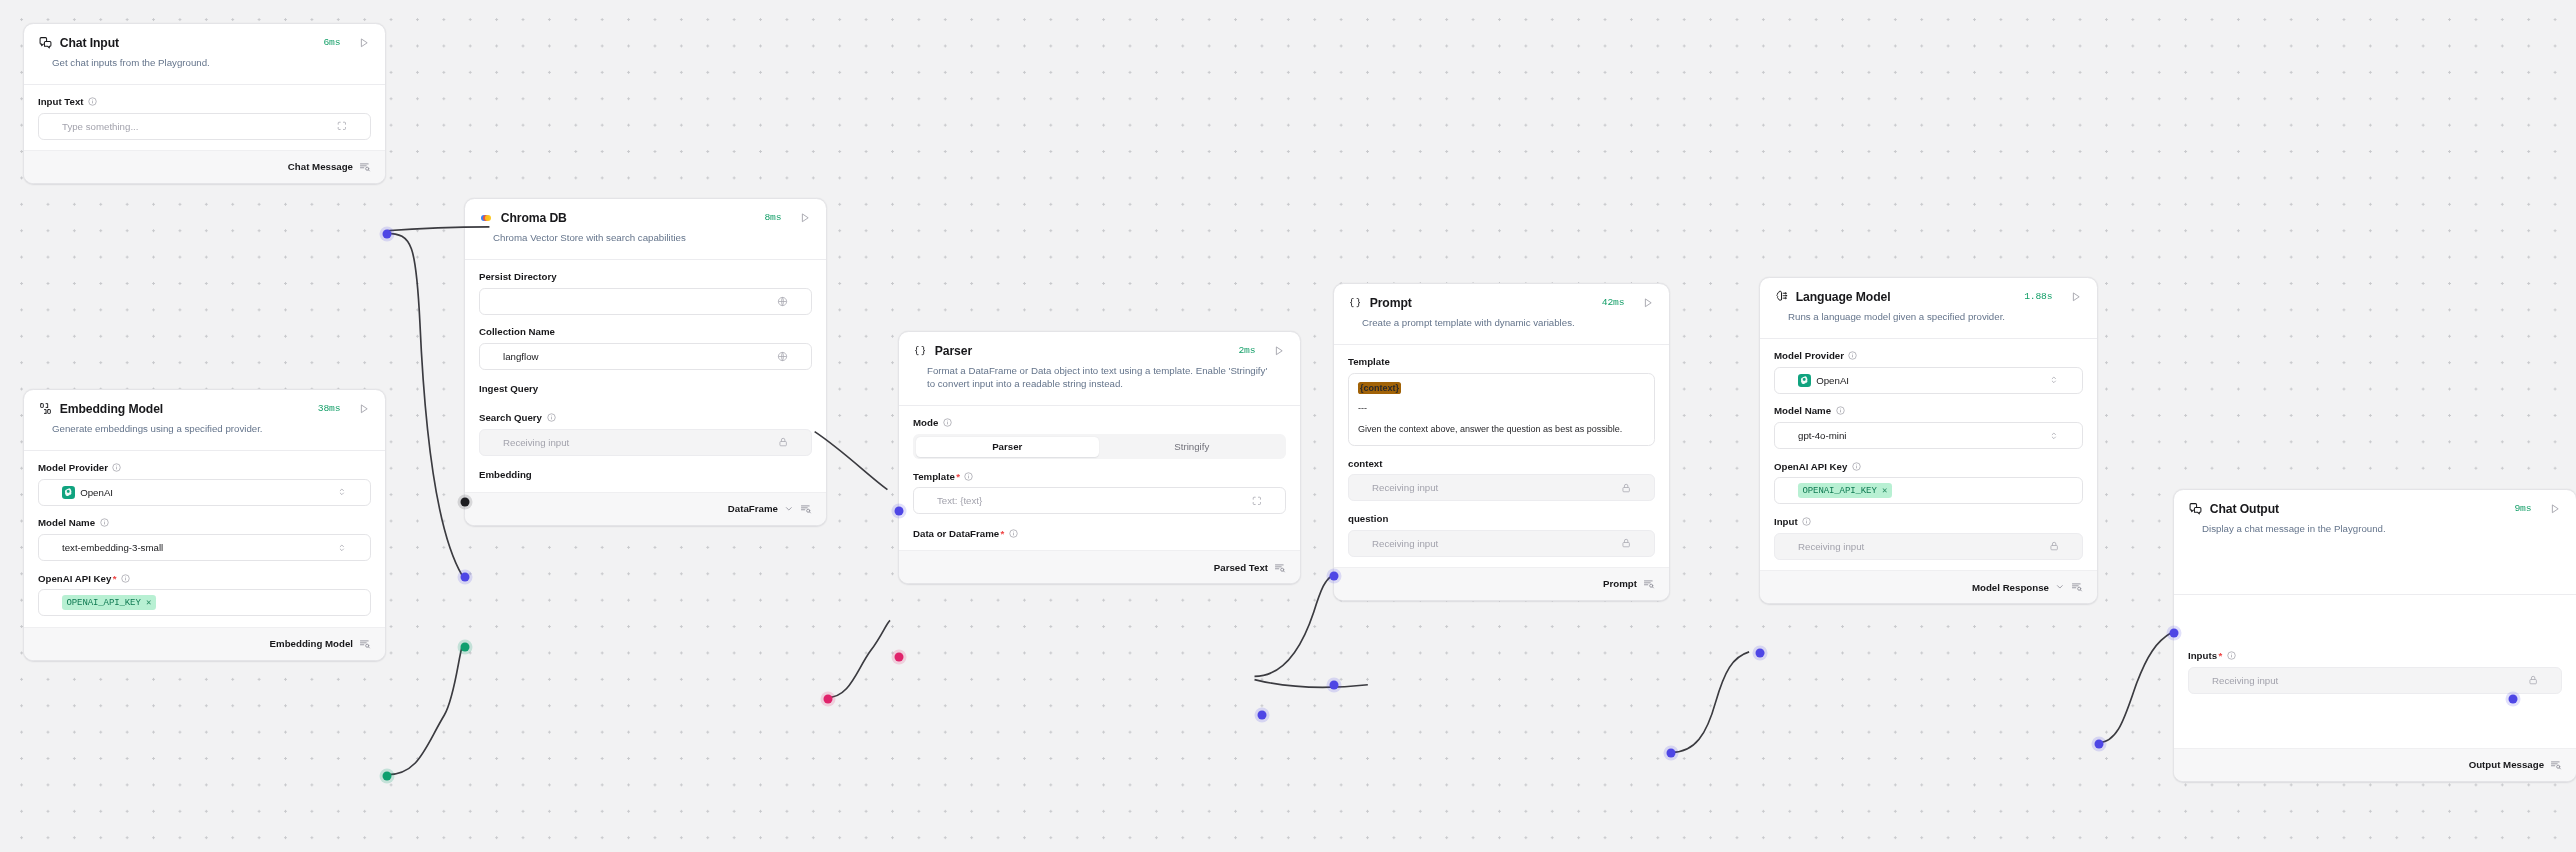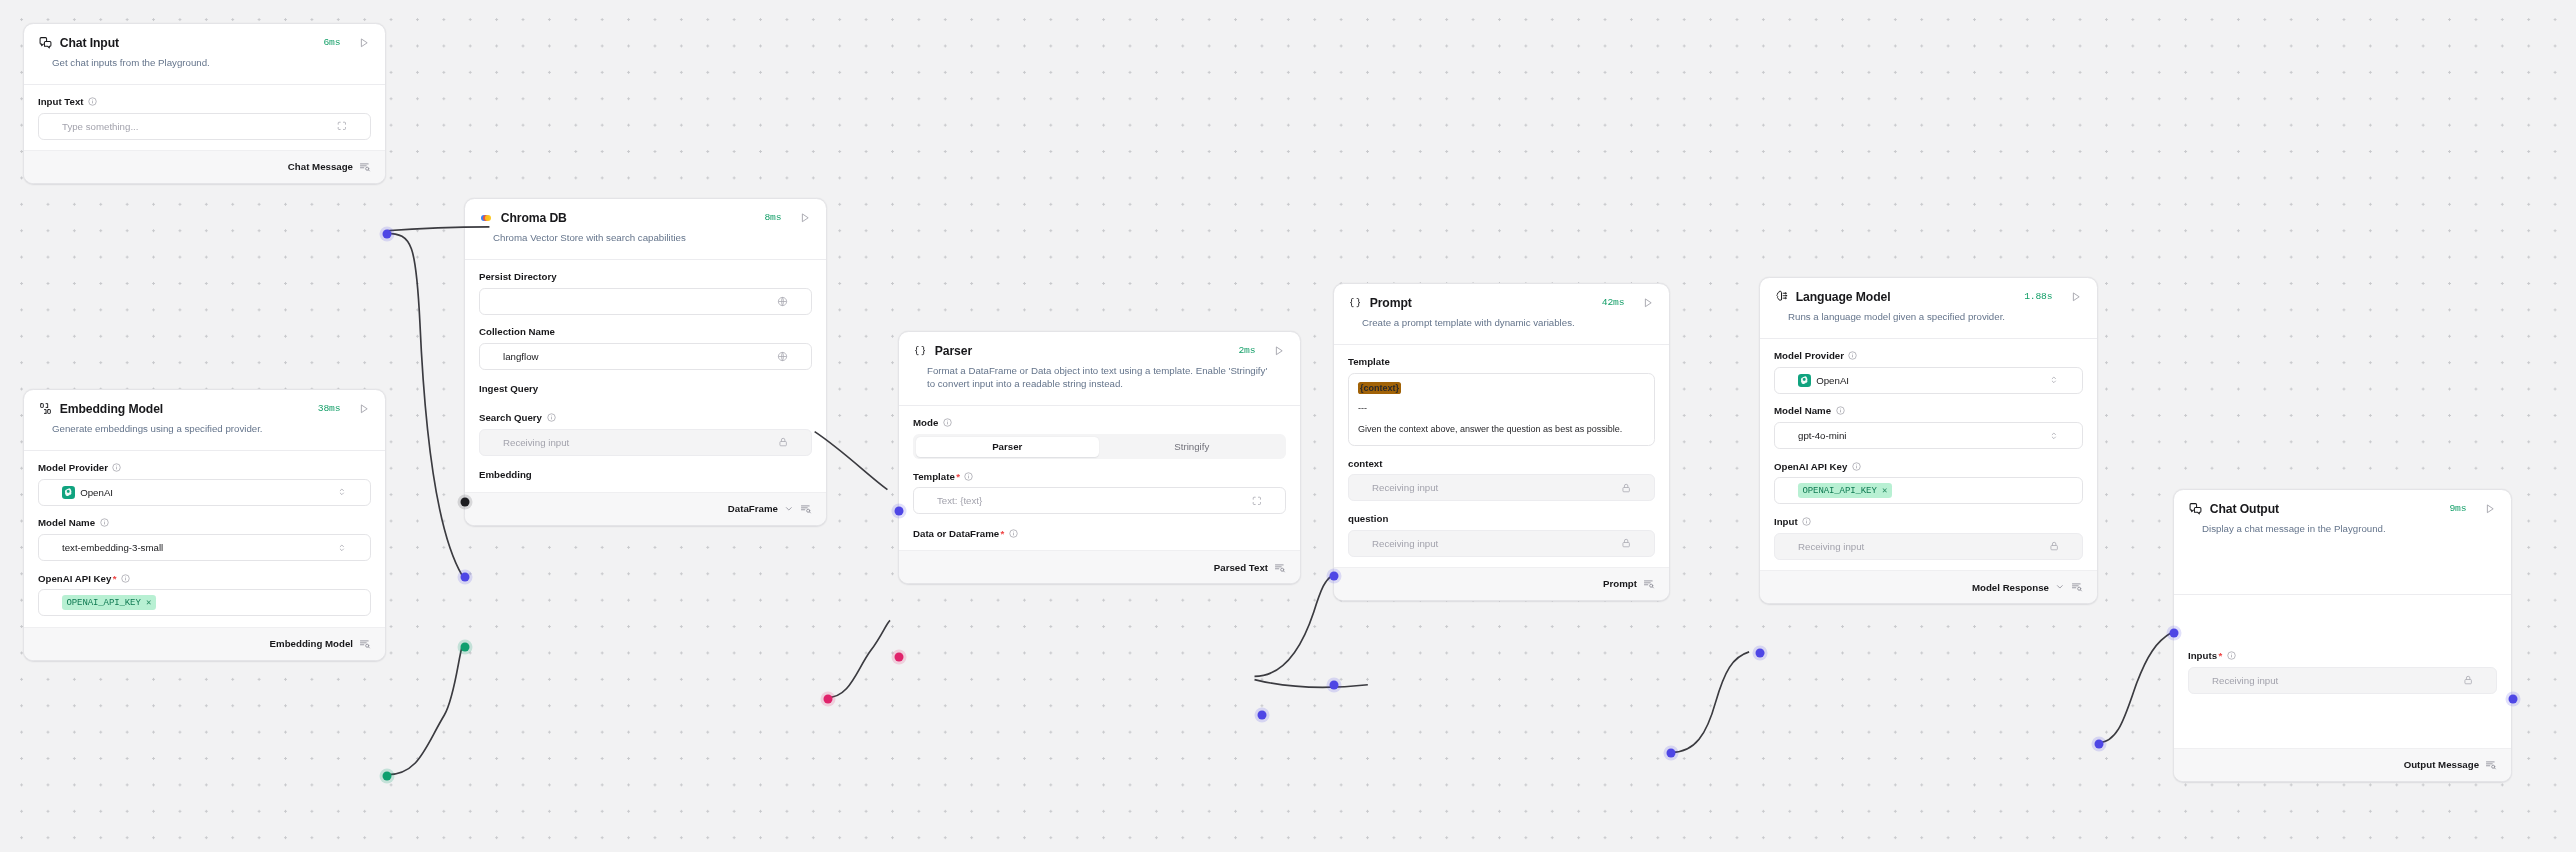--- a/index.html
+++ b/index.html
@@ -704,21 +704,21 @@
             <path d="M3 6h16M3 10h12M3 14h7"></path>
             <circle cx="17" cy="16" r="3.2"></circle>
             <path d="M19.4 18.4L21.5 20.5"></path>
           </svg>
       </span>
     </div>
     <div class="handle h-blue" style="left:0px; top:375px;"></div>
     <div class="handle h-blue" style="left:339px; top:466px;"></div>
   </div>
 
-  <div class="node" style="left:2173px; top:489px; width:339px;gap:44px;">
+  <div class="node" style="left:2173px; top:489px; width:404px;gap:44px;">
     <div class="node-head">
       <div class="node-title-row">
         <span class="node-icon">
           <svg width="13" height="13" viewBox="0 0 24 24" fill="none" stroke="currentColor" stroke-width="1.9" stroke-linecap="round" stroke-linejoin="round">
             <path d="M14 9V5a2 2 0 0 0-2-2H4a2 2 0 0 0-2 2v8a2 2 0 0 0 2 2h1v3l3-3"></path>
             <path d="M10 19h6l3 3v-3h1a2 2 0 0 0 2-2v-5a2 2 0 0 0-2-2h-8a2 2 0 0 0-2 2v5a2 2 0 0 0 2 2z"></path>
           </svg>
         </span>
         <span class="node-title">Chat Output</span>
         <span class="spacer"></span>

